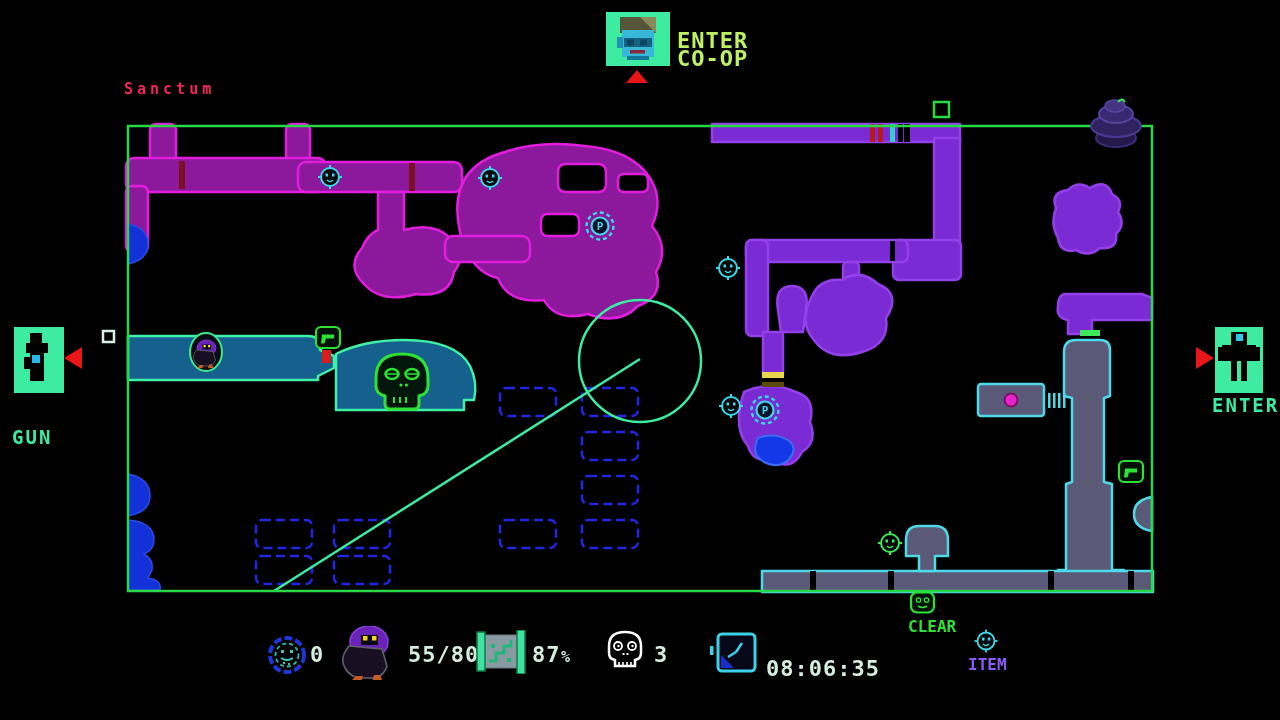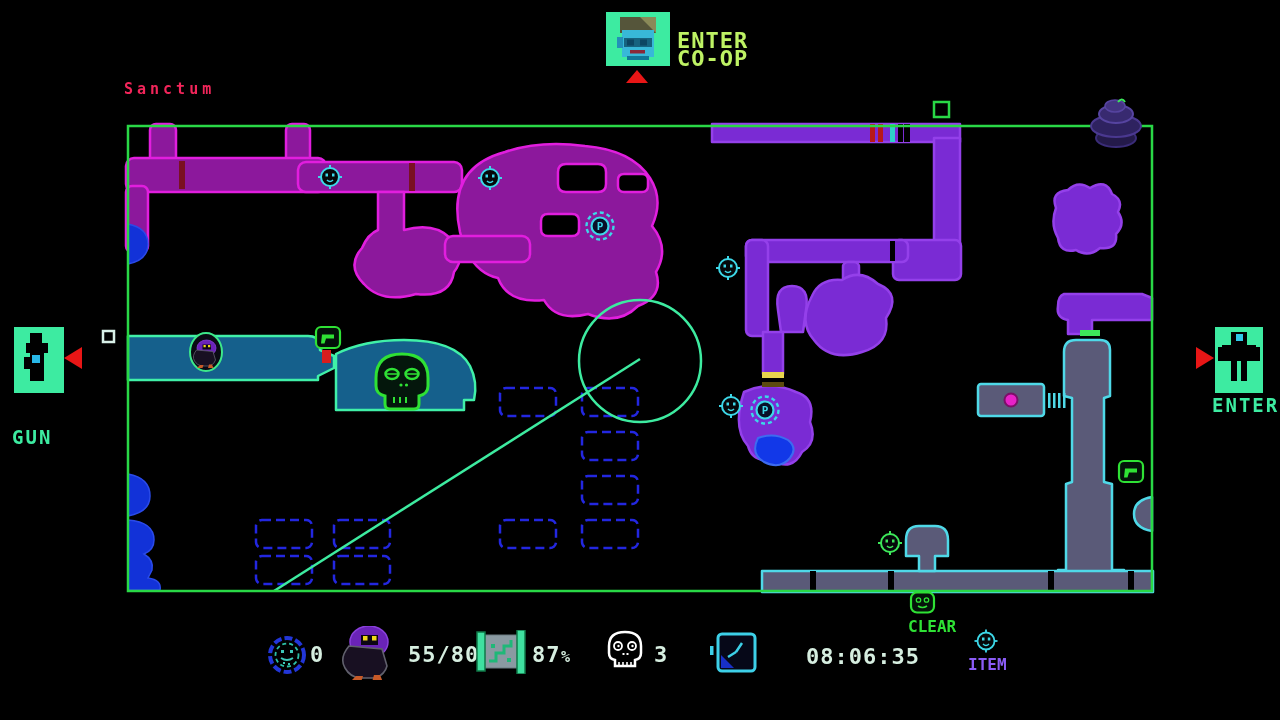--- a/index.html
+++ b/index.html
@@ -315,21 +315,21 @@
     <span class="num" style="position:absolute;left:50px;top:14px;">3</span>
   </div>
 
   <div class="stat" style="left:710px;top:632px;">
     <svg width="48" height="42" viewBox="0 0 48 42">
       <rect x="0" y="14" width="3.5" height="9" fill="#3dd0e8"></rect>
       <rect x="8" y="2" width="37" height="37" rx="4" fill="#060818" stroke="#3dd0e8" stroke-width="3"></rect>
       <path d="M11,36 L11,23 L24,36 z" fill="#1830c8"></path>
       <path d="M26,20 L32,11 M26,20 L18,25" fill="none" stroke="#3dd0e8" stroke-width="2.5"></path>
     </svg>
-    <span class="num" style="position:absolute;left:56px;top:12px;white-space:nowrap;margin-left:40px;">08:06:35</span>
+    <span class="num" style="position:absolute;left:56px;top:24px;white-space:nowrap;">08:06:35</span>
   </div>
 
   <div class="stat" style="left:908px;top:591px;">
     <svg width="30" height="24" viewBox="0 0 30 24">
       <rect x="3" y="1.5" width="23" height="20" rx="6" fill="#04140a" stroke="#2fe135" stroke-width="2.2"></rect>
       <circle cx="10.5" cy="9" r="2.2" fill="none" stroke="#2fe135" stroke-width="1.3"></circle>
       <circle cx="18.5" cy="9" r="2.2" fill="none" stroke="#2fe135" stroke-width="1.3"></circle>
       <path d="M10,15 q4.5,3 9,0" fill="none" stroke="#2fe135" stroke-width="1.6"></path>
     </svg>
     <div class="legend-label clear-c" style="margin-top:-2px;">CLEAR</div>

